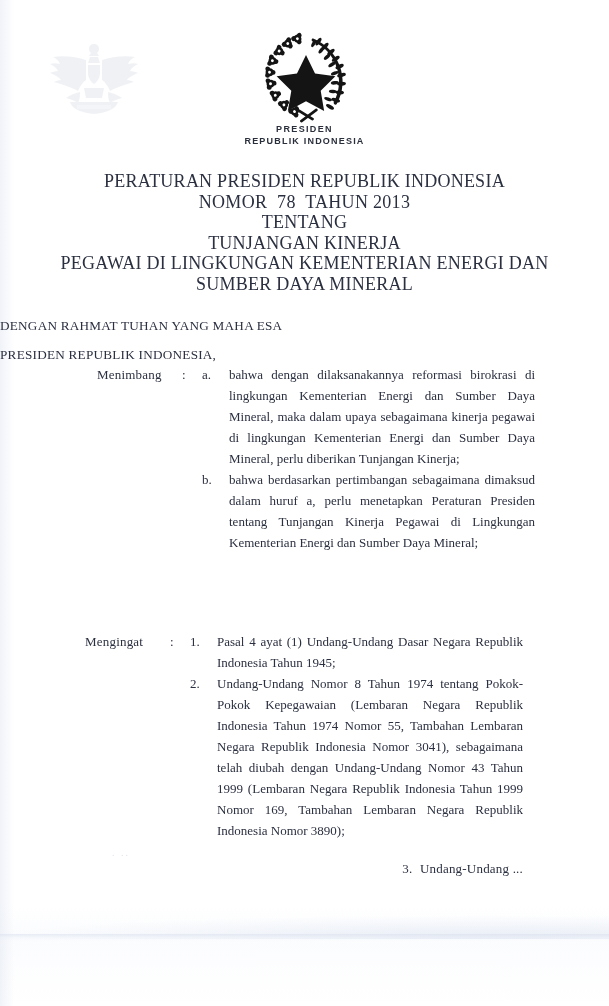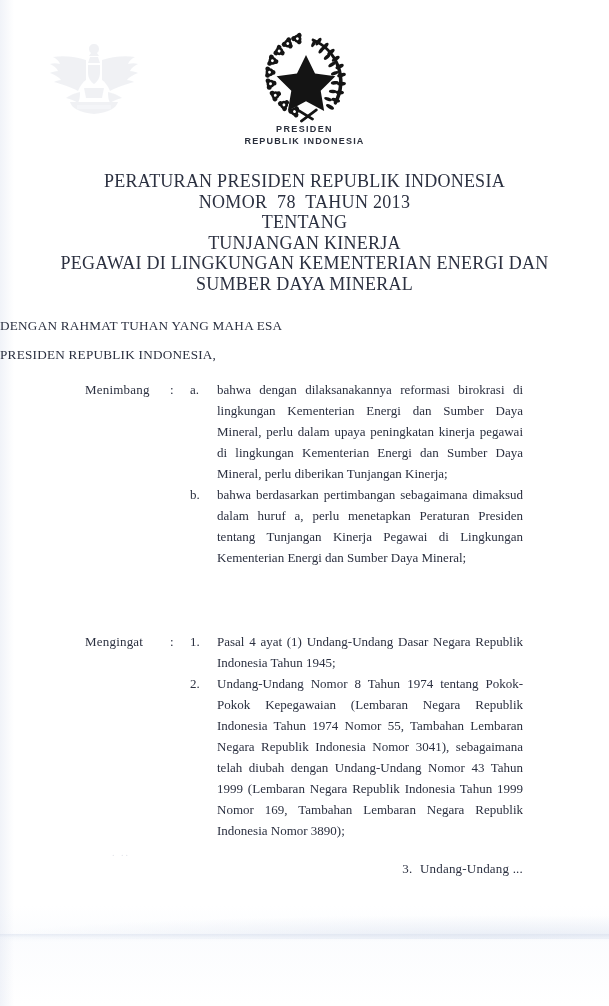--- a/index.html
+++ b/index.html
@@ -145,21 +145,21 @@
     flex: 0 0 27px;
   }
   .item-text {
     flex: 1 1 auto;
     text-align: justify;
     text-justify: inter-word;
     hyphens: none;
   }
   .item + .item { margin-top: 0px; }
 
-  #menimbang { top: 379px; }
+  #menimbang { top: 364px; margin-left: 12px; }
   #mengingat { top: 631px; }
 
   .catchword {
     position: absolute;
     right: 86px;
     top: 861px;
     font-size: 13px;
     letter-spacing: 0.2px;
     margin-left: 48px;
   }
@@ -357,21 +357,21 @@
   <div class="enact-1">DENGAN RAHMAT TUHAN YANG MAHA ESA</div>
   <div class="enact-2">PRESIDEN REPUBLIK INDONESIA,</div>
 
   <div class="clause" id="menimbang">
     <div class="clause-row">
       <div class="clause-label">Menimbang</div>
       <div class="clause-colon">:</div>
       <div class="clause-items">
         <div class="item">
           <div class="item-marker">a.</div>
-          <div class="item-text">bahwa dengan dilaksanakannya reformasi birokrasi di lingkungan Kementerian Energi dan Sumber Daya Mineral, perlu dalam upaya peningkatan kinerja pegawai di lingkungan Kementerian Energi dan Sumber Daya Mineral, perlu diberikan Tunjangan Kinerja;</div>
+          <div class="item-text">bahwa dengan dilaksanakannya reformasi birokrasi di lingkungan Kementerian Energi dan Sumber Daya Mineral, maka dalam upaya sebagaimana kinerja pegawai di lingkungan Kementerian Energi dan Sumber Daya Mineral, perlu diberikan Tunjangan Kinerja;</div>
         </div>
         <div class="item">
           <div class="item-marker">b.</div>
           <div class="item-text">bahwa berdasarkan pertimbangan sebagaimana dimaksud dalam huruf a, perlu menetapkan Peraturan Presiden tentang Tunjangan Kinerja Pegawai di Lingkungan Kementerian Energi dan Sumber Daya Mineral;</div>
         </div>
       </div>
     </div>
   </div>
 
   <div class="clause" id="mengingat">

